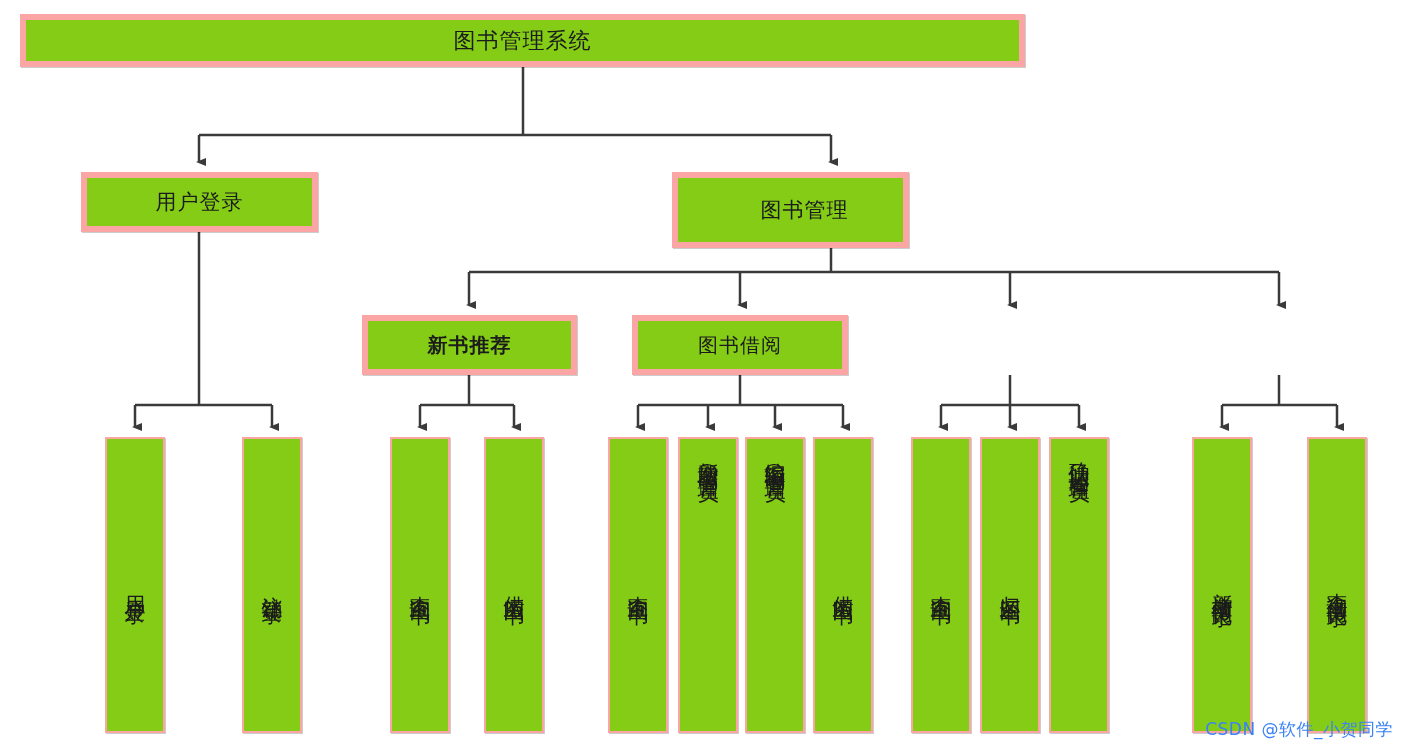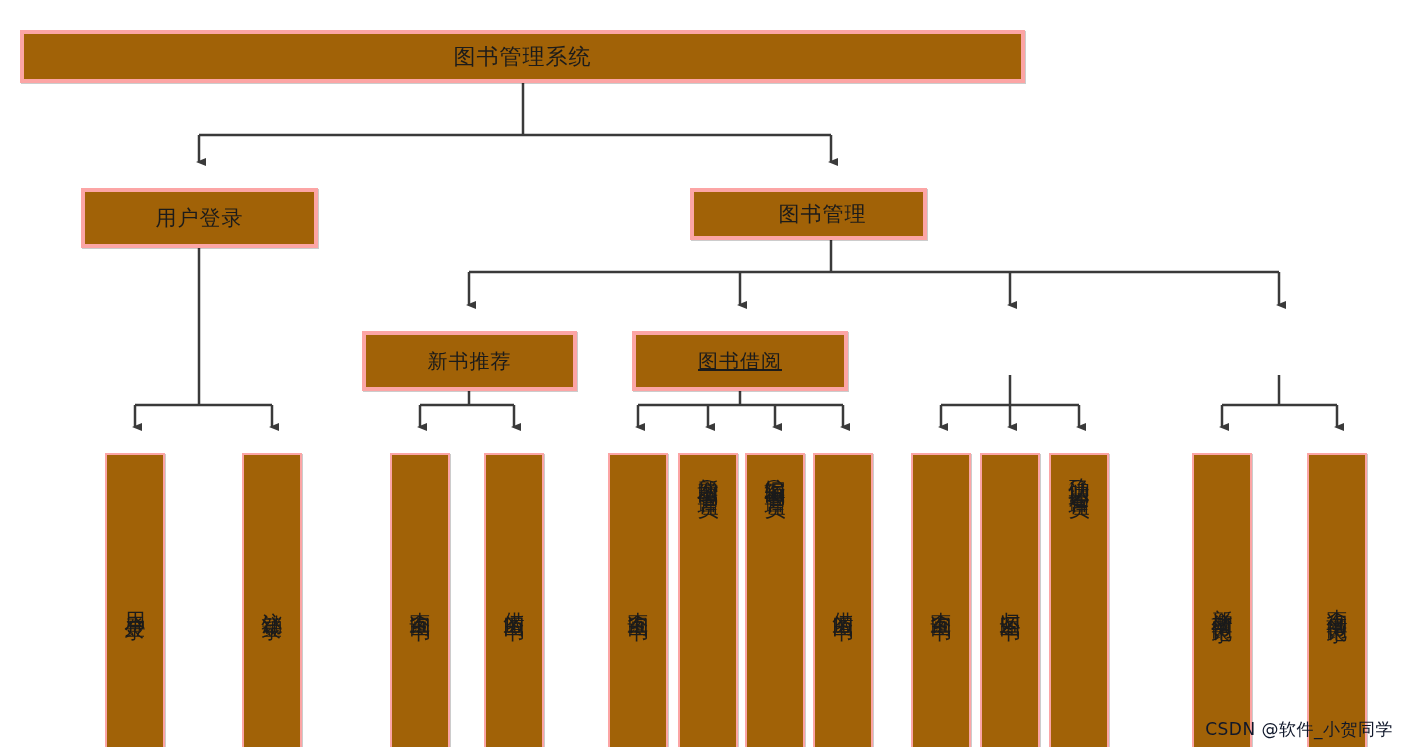--- a/index.html
+++ b/index.html
@@ -21,28 +21,27 @@
     position: absolute;
     left: 0;
     top: 0;
     width: 1405px;
     height: 747px;
     pointer-events: none;
   }
   .node {
     position: absolute;
     box-sizing: border-box;
-    background: #a16207;
-    border: 4px solid #fca5a5;
+    background: #84cc16;
+    border: 6px solid #fca5a5;
     display: flex;
     align-items: center;
     justify-content: center;
     color: #1b1b1b;
     box-shadow: 1px 1px 0 rgba(0,0,0,0.20);
-    margin-top: 16px;
   }
   .node .label {
     display: block;
     text-align: center;
     letter-spacing: 1px;
     line-height: 1.25;
     white-space: nowrap;
   }
   .node.root .label { font-size: 22px; }
   .node.level2 .label { font-size: 21px; }
@@ -64,21 +63,21 @@
   }
   .node.leaf.centered {
     align-items: center;
     padding-top: 0;
   }
   .watermark {
     position: absolute;
     right: 12px;
     bottom: 6px;
     font-size: 17px;
-    color: #0f172a;
+    color: #3b82f6;
     letter-spacing: 0.5px;
     white-space: nowrap;
     user-select: none;
   }
 </style>
 </head>
 <body>
 
 <div id="canvas">
 
@@ -132,28 +131,28 @@
     </g>
   </svg>
 
   <div class="node root" style="left:20px; top:14px; width:1005px; height:53px;">
     <span class="label">图书管理系统</span>
   </div>
 
   <div class="node level2" style="left:81px; top:172px; width:237px; height:60px;">
     <span class="label">用户登录</span>
   </div>
-  <div class="node level2" style="left:690px; top:172px; width:237px; height:52px;padding-left:28px;">
+  <div class="node level2" style="left:672px; top:172px; width:237px; height:76px;padding-left:28px;">
     <span class="label">图书管理</span>
   </div>
 
-  <div class="node level3" style="left:362px; top:315px; width:215px; height:60px;">
+  <div class="node level3" style="left:362px; top:315px; width:215px; height:60px;font-weight:bold;">
     <span class="label">新书推荐</span>
   </div>
-  <div class="node level3" style="left:632px; top:315px; width:216px; height:60px;text-decoration:underline;">
+  <div class="node level3" style="left:632px; top:315px; width:216px; height:60px;">
     <span class="label">图书借阅</span>
   </div>
 
   <div class="node leaf centered" style="left:105px; top:437px; width:60px; height:296px;">
     <span class="label">用户登录</span>
   </div>
   <div class="node leaf centered" style="left:242px; top:437px; width:60px; height:296px;">
     <span class="label">注销登录</span>
   </div>
 

